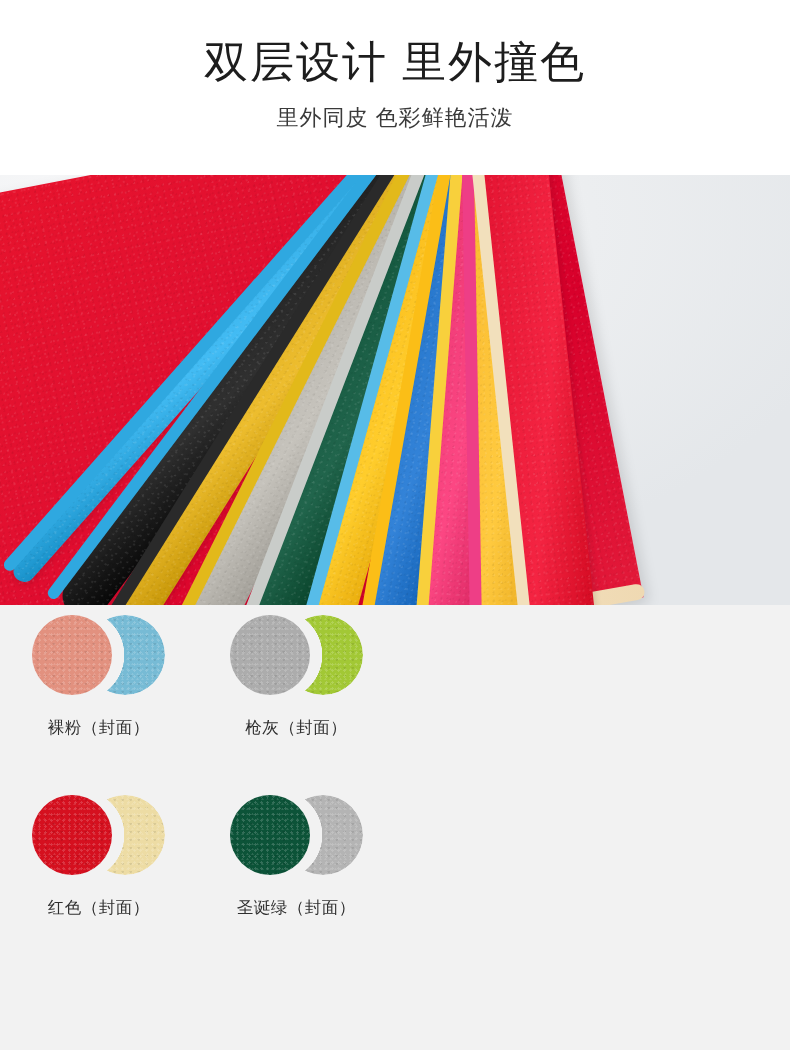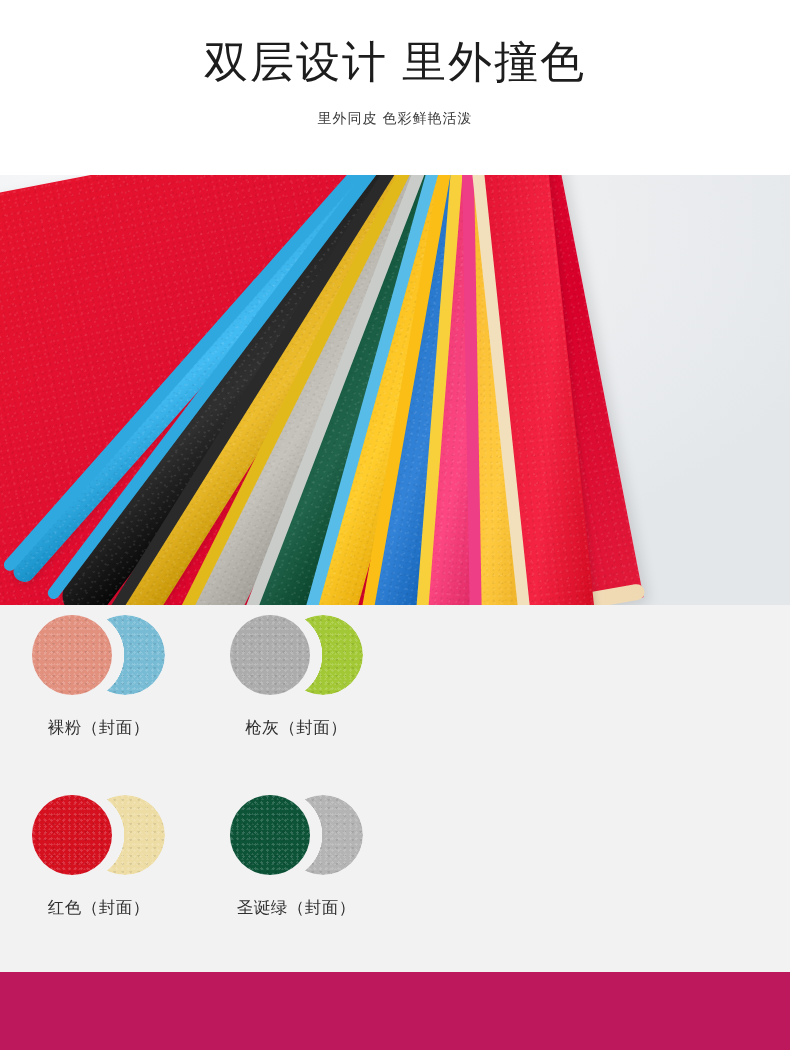--- a/index.html
+++ b/index.html
@@ -10,21 +10,21 @@
     width: 790px;
     height: 1050px;
     background: #ffffff;
     font-family: "Liberation Sans", "DejaVu Sans", sans-serif;
     overflow: hidden;
   }
   .page {
     position: relative;
     width: 790px;
     height: 1050px;
-    background: #be185d;
+    background: #84cc16;
   }
 
   
   .header {
     position: absolute;
     left: 0;
     top: 0;
     width: 790px;
     height: 175px;
     background: #ffffff;
@@ -36,21 +36,21 @@
     font-size: 44px;
     line-height: 56px;
     font-weight: 400;
     letter-spacing: 2px;
     color: #1d1d1d;
     font-family: "Liberation Sans", "DejaVu Sans", sans-serif;
   }
   .subtitle {
     margin: 0;
     padding-top: 14px;
-    font-size: 14px;
+    font-size: 22px;
     line-height: 28px;
     font-weight: 400;
     letter-spacing: 1px;
     color: #3a3a3a;
   }
 
   
   .hero {
     position: absolute;
     left: 0;
@@ -118,21 +118,21 @@
     transform: rotate(1deg);
     border-radius: 8px;
   }
 
   
   .swatches {
     position: absolute;
     left: 0;
     top: 605px;
     width: 790px;
-    height: 367px;
+    height: 445px;
     background: #f2f2f2;
   }
   .swatch-row {
     display: flex;
     width: 790px;
     height: 180px;
   }
   .swatch-cell {
     width: 197.5px;
     display: flex;

